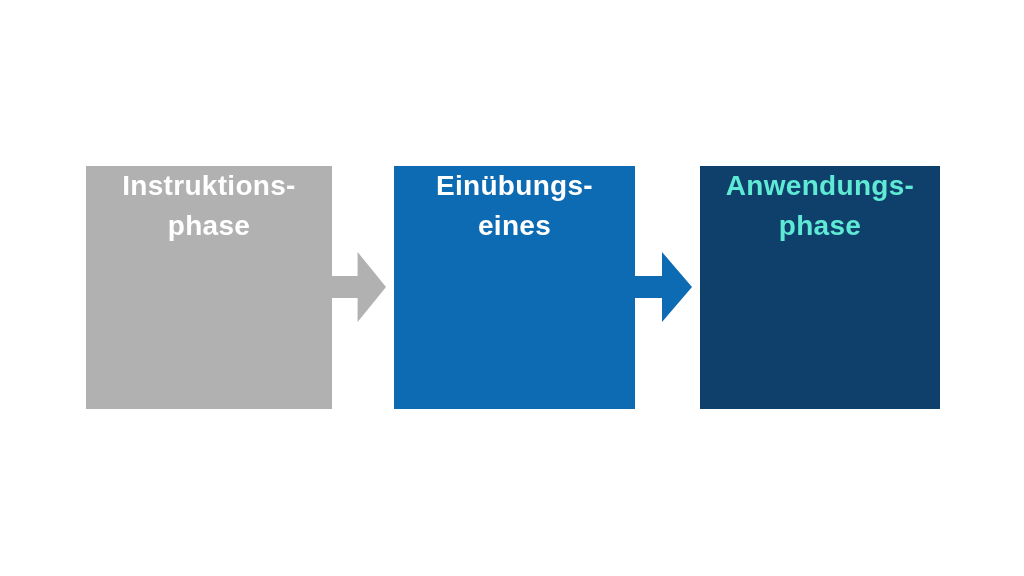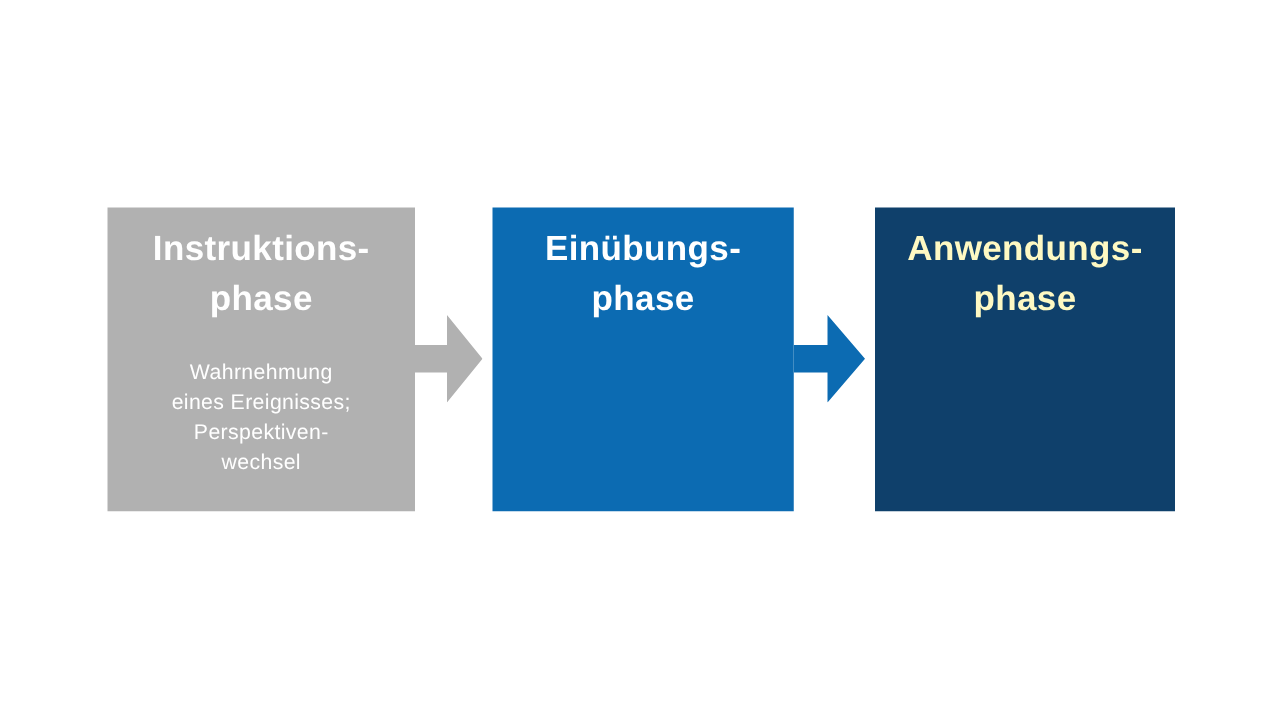--- a/index.html
+++ b/index.html
@@ -18,21 +18,20 @@
     overflow: hidden;
   }
   .phase-box {
     position: absolute;
     top: 166px;
     height: 243px;
     box-sizing: border-box;
     display: flex;
     flex-direction: column;
     align-items: center;
-    padding-top: 13px;
   }
   .phase-box.box-1 { left: 86px;  width: 246px; }
   .phase-box.box-2 { left: 394px; width: 241px; }
   .phase-box.box-3 { left: 700px; width: 240px; }
   .phase-title {
     font-size: 28px;
     font-weight: bold;
     line-height: 40px;
     text-align: center;
     white-space: pre-line;
@@ -62,43 +61,37 @@
   .arrow svg { display: block; width: 100%; height: 100%; }
 </style>
 </head>
 <body>
 
 <div class="canvas">
 
   <div class="phase-box box-1" style="background-color: rgb(177, 177, 177); color: rgb(255, 255, 255);">
     <div class="phase-title">Instruktions-
 phase</div>
-    <div class="phase-body-wrap">
-      <div class="phase-body">Wahrnehmung
-eines Ereignisses;
-Perspektiven-
-wechsel</div>
-    </div>
   </div>
 
   <div class="arrow arrow-1">
     <svg viewBox="0 0 57 70" preserveAspectRatio="none" aria-hidden="true">
       <polygon points="0,24 27,24 27,0 57,35 27,70 27,46 0,46" fill="#b1b1b1"></polygon>
     </svg>
   </div>
 
   <div class="phase-box box-2" style="background-color: rgb(12, 107, 178); color: rgb(255, 255, 255);">
     <div class="phase-title">Einübungs-
-phase</div>
+eines</div>
   </div>
 
   <div class="arrow arrow-2">
     <svg viewBox="0 0 57 70" preserveAspectRatio="none" aria-hidden="true">
       <polygon points="0,24 27,24 27,0 57,35 27,70 27,46 0,46" fill="#0c6bb2"></polygon>
     </svg>
   </div>
 
-  <div class="phase-box box-3" style="background-color: rgb(15, 64, 107); color: #fef9c3;">
+  <div class="phase-box box-3" style="background-color: rgb(15, 64, 107); color: #5eead4;">
     <div class="phase-title">Anwendungs-
 phase</div>
   </div>
 
 </div>
 
 </body></html>

